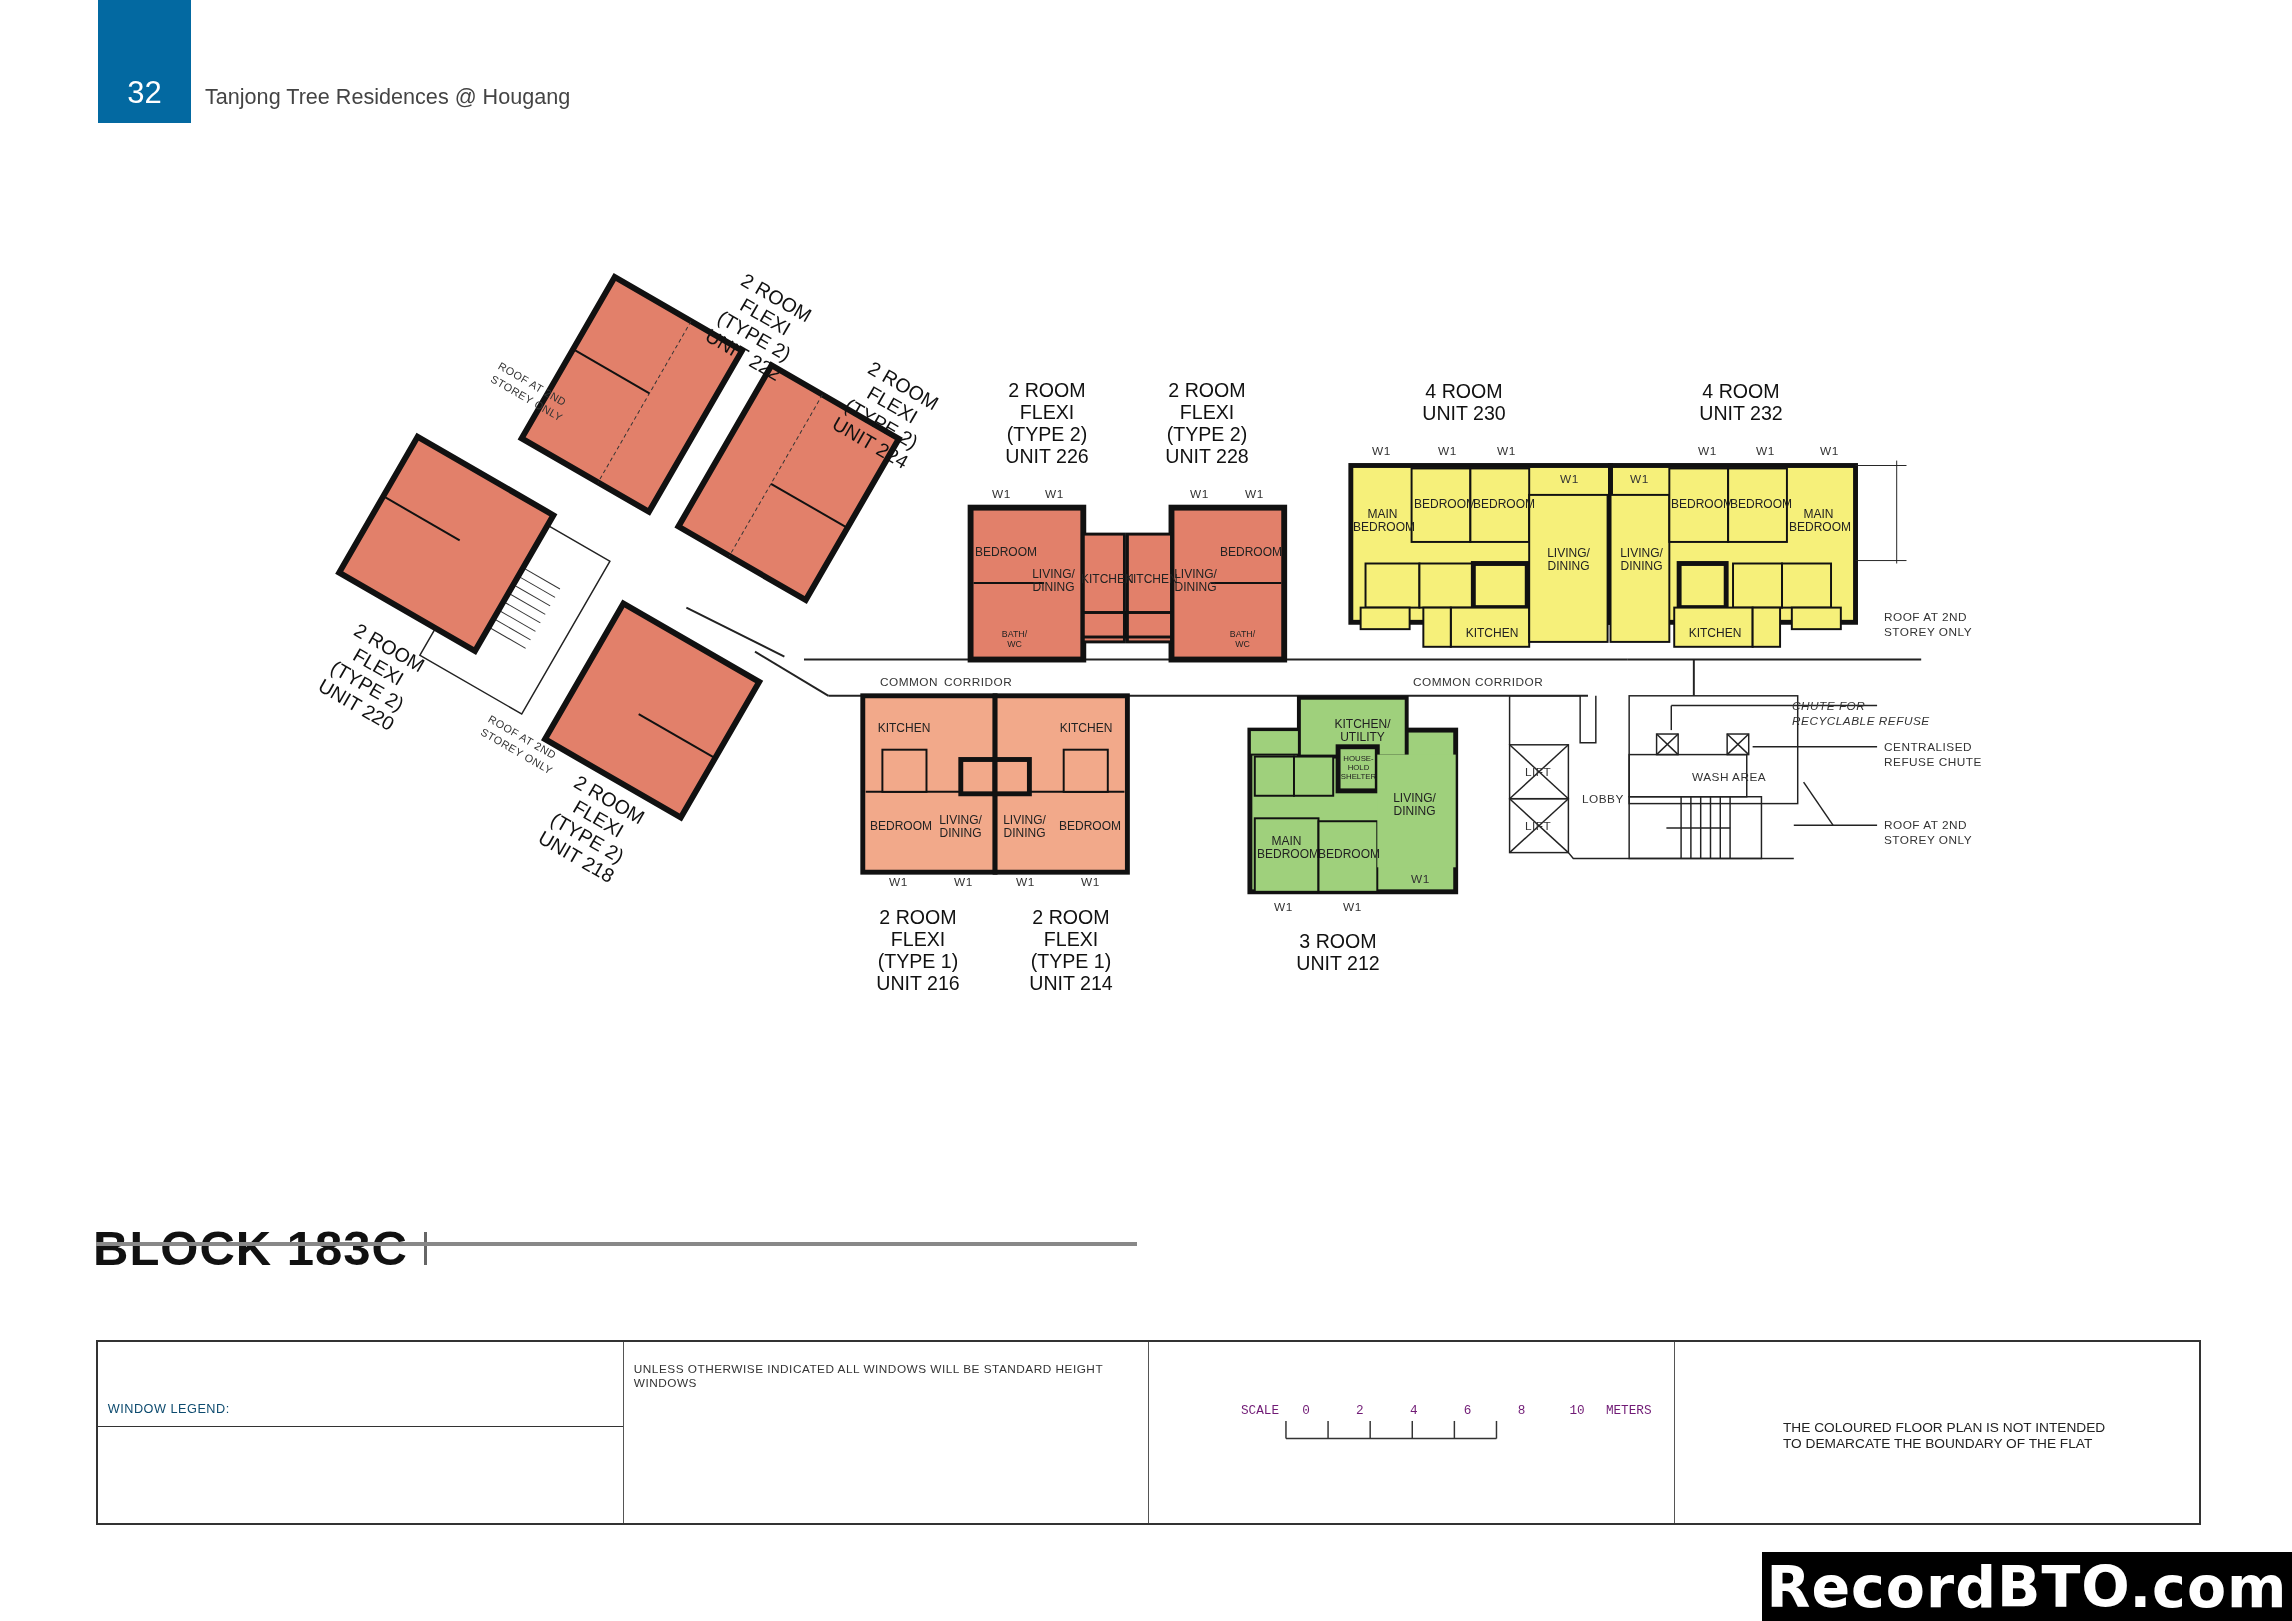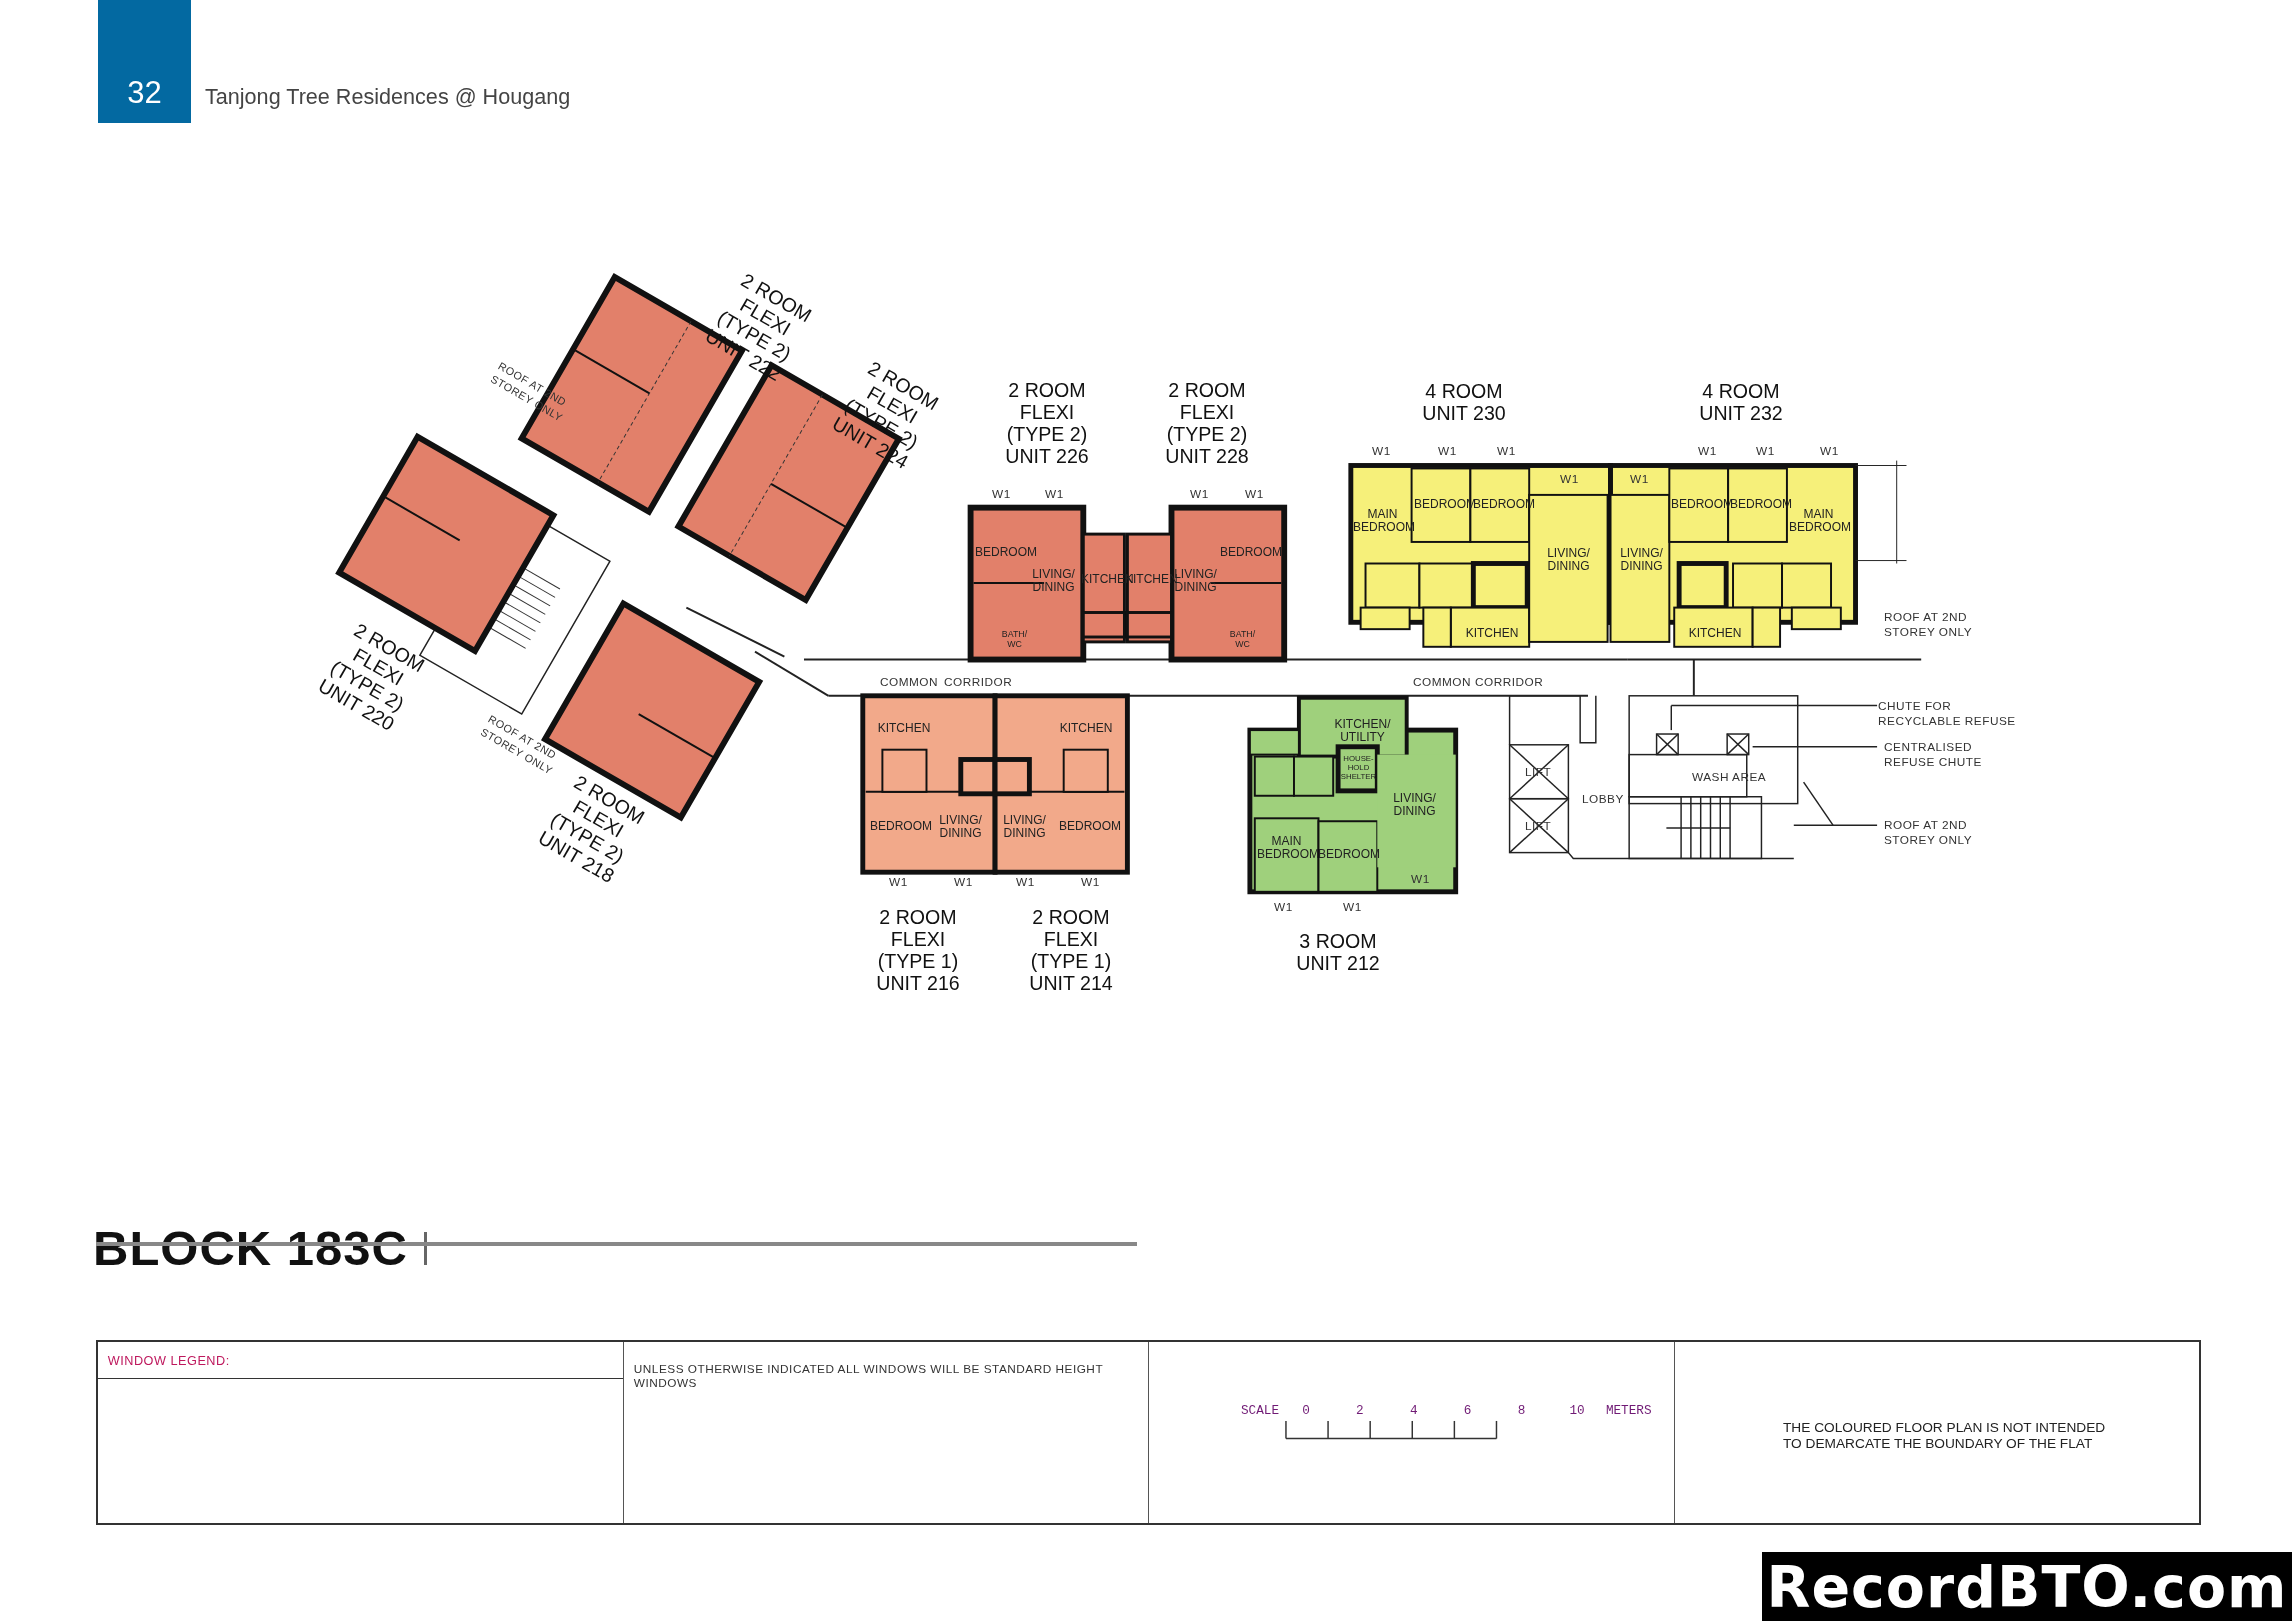--- a/index.html
+++ b/index.html
@@ -14,21 +14,21 @@
   .note{position:absolute;font-size:11.8px;color:#333;font-family:"Liberation Sans",sans-serif;line-height:14.7px;white-space:pre-line;letter-spacing:0.5px;}
   .rtxt{position:absolute;font-size:12px;color:#222;line-height:12.7px;text-align:center;white-space:pre-line;}
   .heading{position:absolute;left:93px;top:1184px;display:flex;align-items:baseline;margin-top:36px;}
   .h-block{font-size:49px;font-weight:bold;color:#111;letter-spacing:1px;}
   .h-sep{width:2.9px;height:33px;background:#666;margin:0 9.8px 0 15.7px;align-self:center;}
   .h-sub{font-size:37px;color:#777;letter-spacing:1px;}
   .h-rule{position:absolute;left:96px;top:1242px;width:1041px;height:3.9px;background:#888;}
   .legend{position:absolute;left:96px;top:1340px;width:2105px;height:185px;border:2px solid #333;display:flex;box-sizing:border-box;}
   .lcell{border-right:1px solid #555;position:relative;box-sizing:border-box;}
   .lcell:last-child{border-right:none;}
-  .lhead{height:37px;border-bottom:1px solid #333;font-size:12.7px;padding:11.8px 9.8px;box-sizing:border-box;color:#be185d;letter-spacing:0.5px;}
+  .lhead{height:37px;border-bottom:1px solid #333;font-size:12.7px;padding:11.8px 9.8px;box-sizing:border-box;color:#0c4a6e;letter-spacing:0.5px;margin-top:48px;}
   .ltxt{font-size:12.7px;padding:11.8px 9.8px;color:#333;letter-spacing:0.5px;}
   .scale{position:absolute;left:92px;top:61px;font-size:12.7px;color:#701a75;font-family:Liberation Mono, monospace;}
   .disclaimer{position:absolute;left:108px;top:78px;font-size:13.7px;color:#222;line-height:15.7px;}
   .watermark{position:absolute;left:1762px;top:1552px;width:530px;height:70px;background:#000;color:#fff;font-family:"DejaVu Sans",sans-serif;font-weight:bold;font-size:57px;line-height:70px;text-align:center;letter-spacing:1px;}
 </style>
 </head>
 <body>
 
 <div class="page-tab">
   <div class="page-num">32</div>
@@ -280,21 +280,21 @@
   <div class="note" style="left:880px;top:675px;">COMMON</div>
   <div class="note" style="left:944px;top:675px;">CORRIDOR</div>
   <div class="note" style="left:1413px;top:675px;">COMMON</div>
   <div class="note" style="left:1475px;top:675px;">CORRIDOR</div>
   <div class="note" style="left:490px;top:377px;transform:rotate(30deg);font-size:10.8px;">ROOF AT 2ND
 STOREY ONLY</div>
   <div class="note" style="left:480px;top:730px;transform:rotate(30deg);font-size:10.8px;">ROOF AT 2ND
 STOREY ONLY</div>
   <div class="note" style="left:1884px;top:610px;">ROOF AT 2ND
 STOREY ONLY</div>
-  <div class="note" style="left:1878px;top:699px;">CHUTE FOR
+  <div class="note" style="left:1792px;top:699px;font-style:italic;">CHUTE FOR
 RECYCLABLE REFUSE</div>
   <div class="note" style="left:1884px;top:740px;">CENTRALISED
 REFUSE CHUTE</div>
   <div class="note" style="left:1884px;top:818px;">ROOF AT 2ND
 STOREY ONLY</div>
   <div class="note" style="left:1525px;top:765px;">LIFT</div>
   <div class="note" style="left:1525px;top:819px;">LIFT</div>
   <div class="note" style="left:1582px;top:792px;">LOBBY</div>
   <div class="note" style="left:1692px;top:770px;">WASH AREA</div>
 

